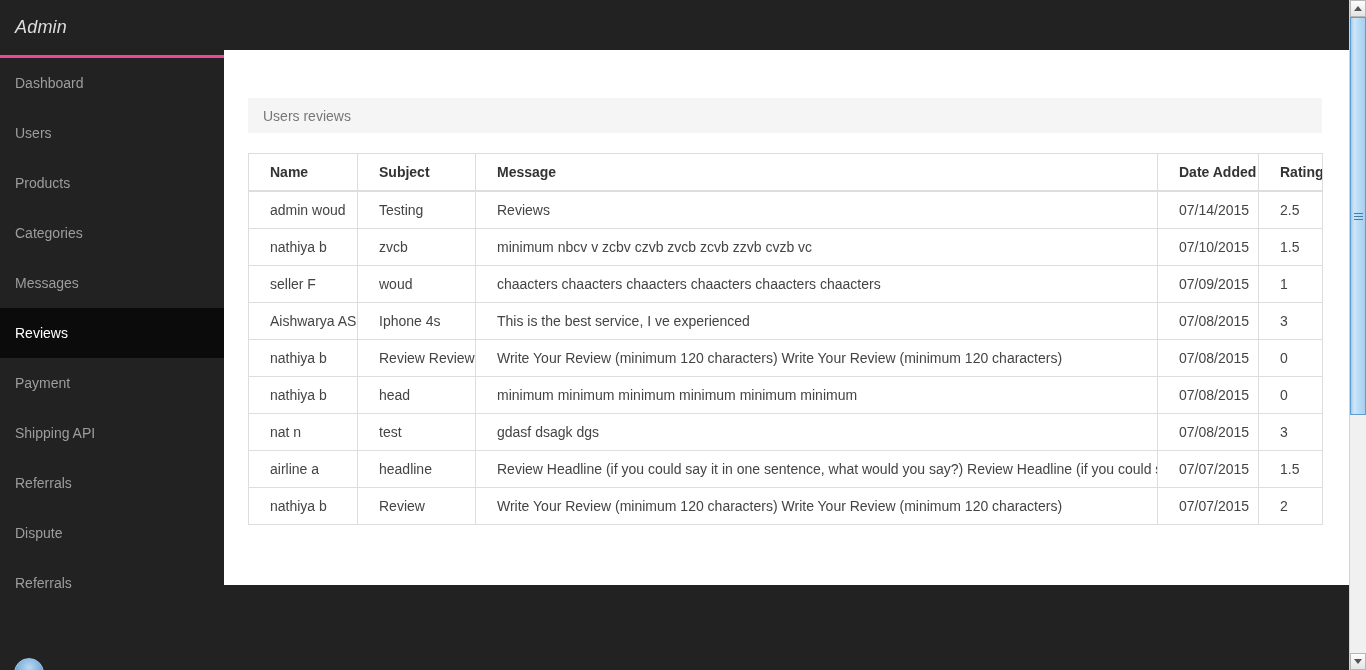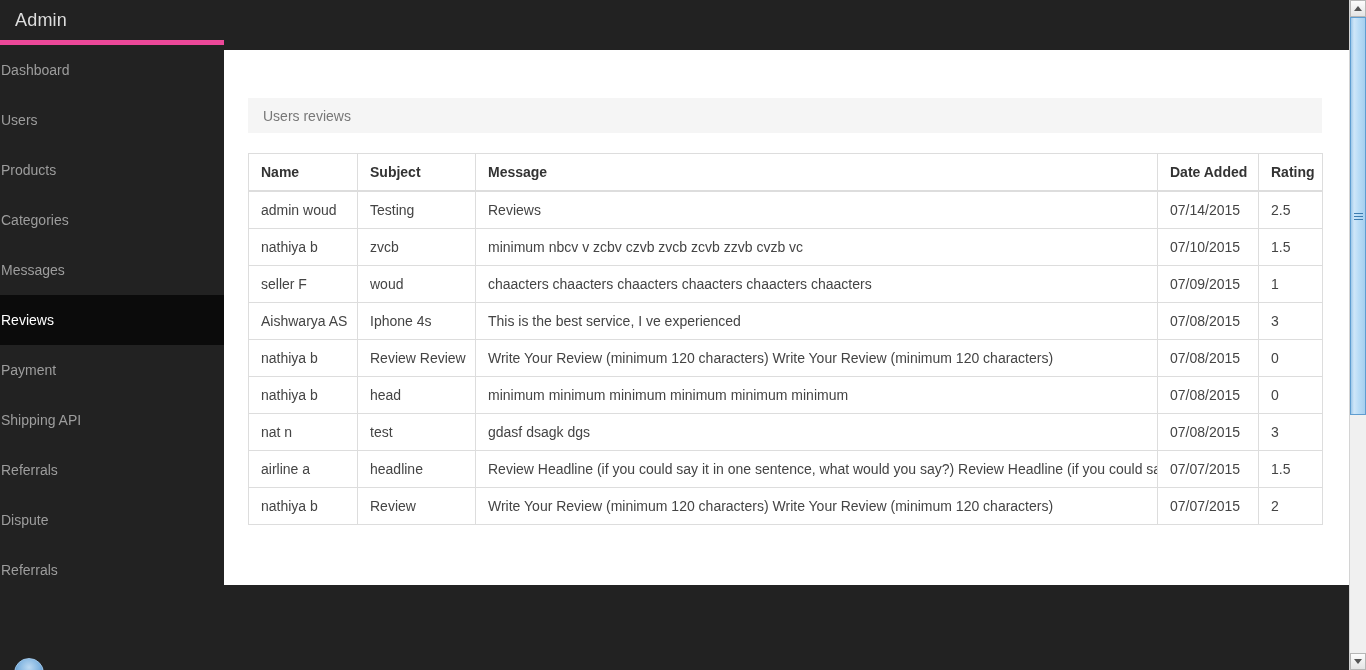--- a/index.html
+++ b/index.html
@@ -25,39 +25,40 @@
     position: absolute;
     left: 0;
     top: 0;
     width: 224px;
     height: 670px;
     background: #222222;
     z-index: 5;
   }
 
   #brand {
-    height: 45px;
+    height: 58px;
     display: flex;
     align-items: center;
     padding-left: 15px;
     color: #dddddd;
     font-size: 18px;
     font-weight: normal;
     letter-spacing: 0.2px;
     background: #222222;
-    border-bottom: 5px solid #ec4899;
+    border-bottom: 3px solid #ec4899;
+    font-style: italic;
   }
 
   #nav-list { list-style: none; }
 
   .nav-item {
     height: 50px;
     display: flex;
     align-items: center;
-    padding-left: 1px;
+    padding-left: 15px;
     color: #9d9d9d;
     font-size: 14px;
     background: #222222;
     cursor: pointer;
     user-select: none;
   }
   .nav-item.active {
     background: #0b0b0b;
     color: #ffffff;
   }
@@ -106,21 +107,21 @@
     margin-top: 20px;
     width: 1074px;
     border-collapse: collapse;
     table-layout: fixed;
     font-size: 14px;
   }
 
   #reviews-table th,
   #reviews-table td {
     border: 1px solid #dddddd;
-    padding: 10px 12px;
+    padding: 10px 21px;
     text-align: left;
     vertical-align: middle;
     white-space: nowrap;
     overflow: hidden;
     text-overflow: clip;
   }
 
   #reviews-table thead th {
     color: #333333;
     font-weight: bold;

